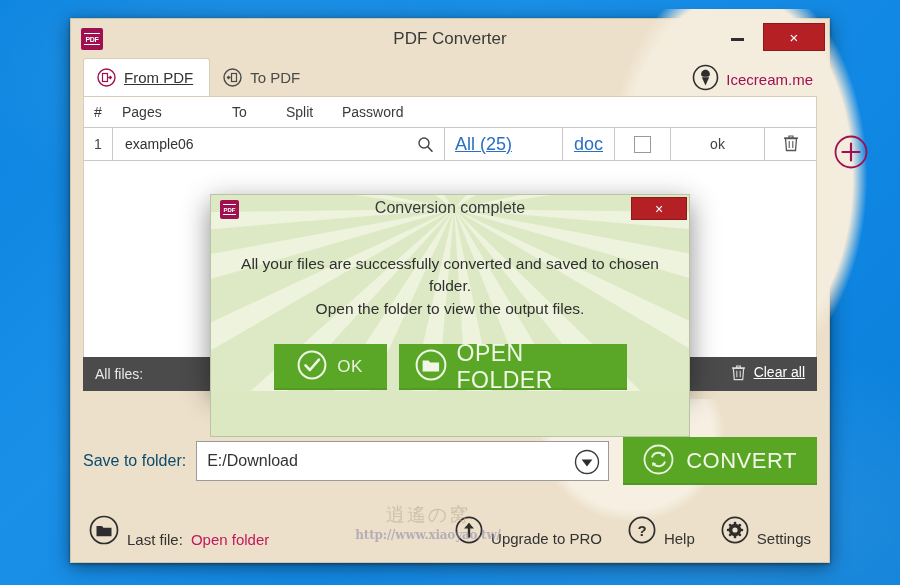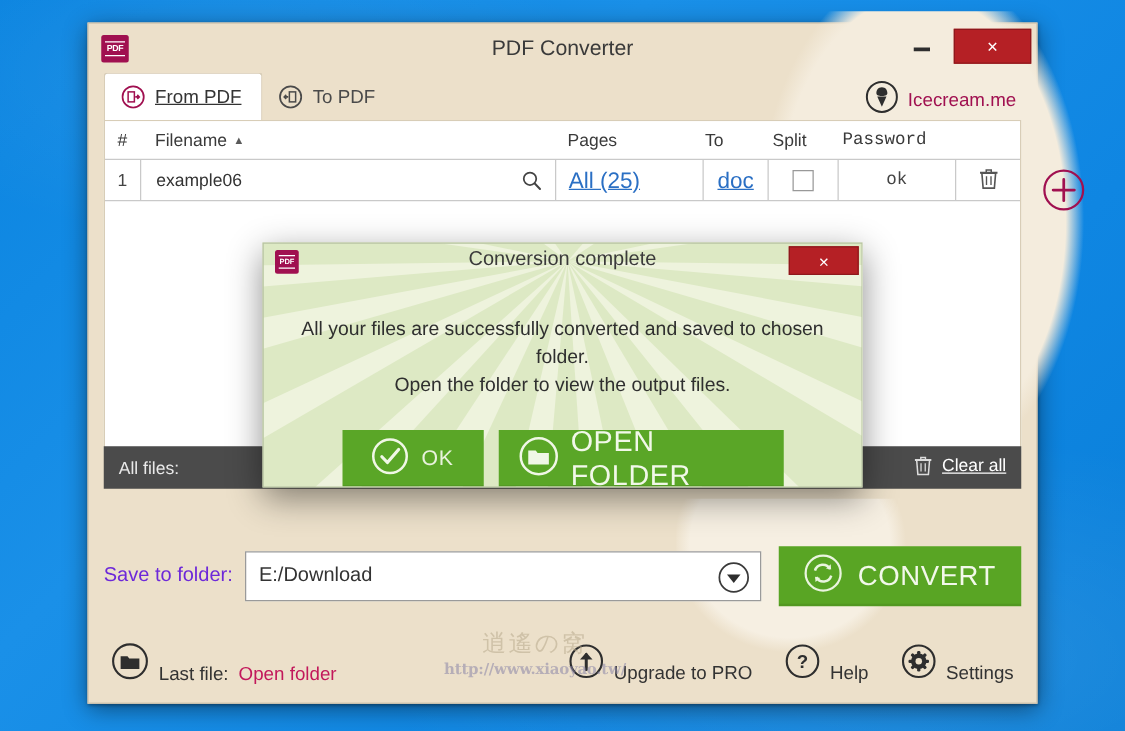--- a/index.html
+++ b/index.html
@@ -102,21 +102,21 @@
   }
   .thead {
     display: flex; height: 30px; align-items: center;
     font-size: 14px; color: #3a3a3a; background: #fff;
   }
   .c-num   { width: 28px; text-align: center; }
   .c-name  { flex: 1 1 auto; padding-left: 12px; }
   .c-pages { width: 118px; padding-left: 10px; }
   .c-to    { width: 52px; text-align: center; }
   .c-split { width: 56px; text-align: center; }
-  .c-pass  { width: 94px; text-align: center; font-family: Liberation Mono, monospace; }
+  .c-pass  { width: 94px; text-align: center; }
   .c-del   { width: 52px; text-align: center; }
 
   .thead .c-pass { text-align: left; padding-left: 4px; }
   .thead .c-to   { text-align: left; padding-left: 2px; }
   .thead .c-split{ text-align: left; padding-left: 4px; }
 
   .sort-caret { display: inline-block; margin-left: 5px; color: #5a5a5a; font-size: 9px; vertical-align: 2px; }
 
   .row {
     display: flex; height: 34px; align-items: stretch;
@@ -150,21 +150,21 @@
     padding: 0 12px; color: #e9e9e9; font-size: 14px;
   }
   .allfiles .right { margin-left: auto; display: flex; gap: 8px; }
   .clear-all { color: #fff; text-decoration: underline; cursor: pointer; font-size: 14px; }
 
   
   .saverow {
     position: absolute; left: 0; right: 0; top: 410px; height: 64px;
     display: flex; align-items: center; padding: 0 12px;
   }
-  .save-label { font-size: 16px; color: #6d28d9; margin-right: 10px; white-space: nowrap; }
+  .save-label { font-size: 16px; color: #0c4a6e; margin-right: 10px; white-space: nowrap; }
   .path-box {
     flex: 1 1 auto; height: 40px; background: #fff; border: 1px solid #9a9a9a;
     display: flex; align-items: center; padding: 0 10px; position: relative; max-width: 442px;
   }
   .path-val { font-size: 16px; color: #333; }
   .path-drop { position: absolute; right: 8px; top: 7px; cursor: pointer; }
   .convert-btn {
     margin-left: 14px; height: 48px; width: 194px; background: #59a524;
     display: flex; align-items: center; justify-content: center; gap: 12px;
     cursor: pointer; box-shadow: inset 0 -2px 0 rgba(0,0,0,0.08);
@@ -188,21 +188,21 @@
   }
   .wm-chars { font-size: 19px; color: #b9ab8e; letter-spacing: 2px; font-family: "DejaVu Sans", sans-serif; }
   .wm-url { font-size: 12px; color: #8b86a8; font-weight: bold; letter-spacing: -0.2px; font-family: "DejaVu Serif", serif; }
 
   
   .modal-shadow {
     position: absolute; left: 210px; top: 194px; width: 480px; height: 196px;
     box-shadow: 0 8px 26px rgba(0,0,0,0.45);
   }
   .modal {
-    position: absolute; left: 210px; top: 194px; width: 480px; height: 196px;
+    position: absolute; left: 210px; top: 194px; width: 480px; height: 243px;
     background: #dbe8c2; overflow: hidden; border: 1px solid #b9c4a4;
   }
   .rays { position: absolute; left: 0; top: 0; width: 480px; height: 196px; }
   .modal-titlebar { position: relative; height: 28px; z-index: 3; }
   .modal-icon {
     position: absolute; left: 9px; top: 5px; width: 19px; height: 19px;
     background: #a01050; border-radius: 2px; display: flex; align-items: center; justify-content: center;
   }
   .modal-icon .glyph { color: #fff; font-size: 6px; font-weight: bold; line-height: 1; }
   .modal-icon .bar { position: absolute; left: 3px; right: 3px; height: 1px; background: #fff; }
@@ -290,23 +290,20 @@
           <path d="M9.8 13.2 h7.4 l-3.7 8.2 z" fill="#2e2e2e"></path>
         </svg>
       </span>
       <span class="brand-text">Icecream.me</span>
     </div>
   </div>
 
   <div class="listwrap">
     <div class="thead">
       <div class="c-num">#</div>
-      <div class="c-name">
-        <span>Filename</span><span class="sort-caret">▲</span>
-      </div>
       <div class="c-pages">Pages</div>
       <div class="c-to">To</div>
       <div class="c-split">Split</div>
       <div class="c-pass">Password</div>
       <div class="c-del"></div>
     </div>
 
     <div class="row">
       <div class="c-num">1</div>
       <div class="c-name">

